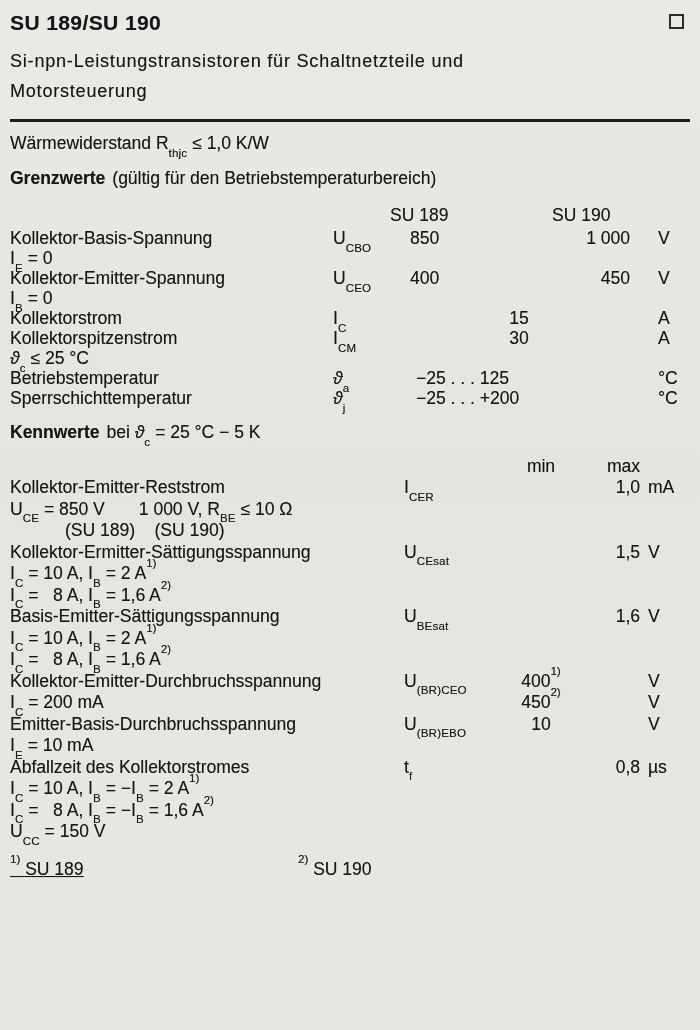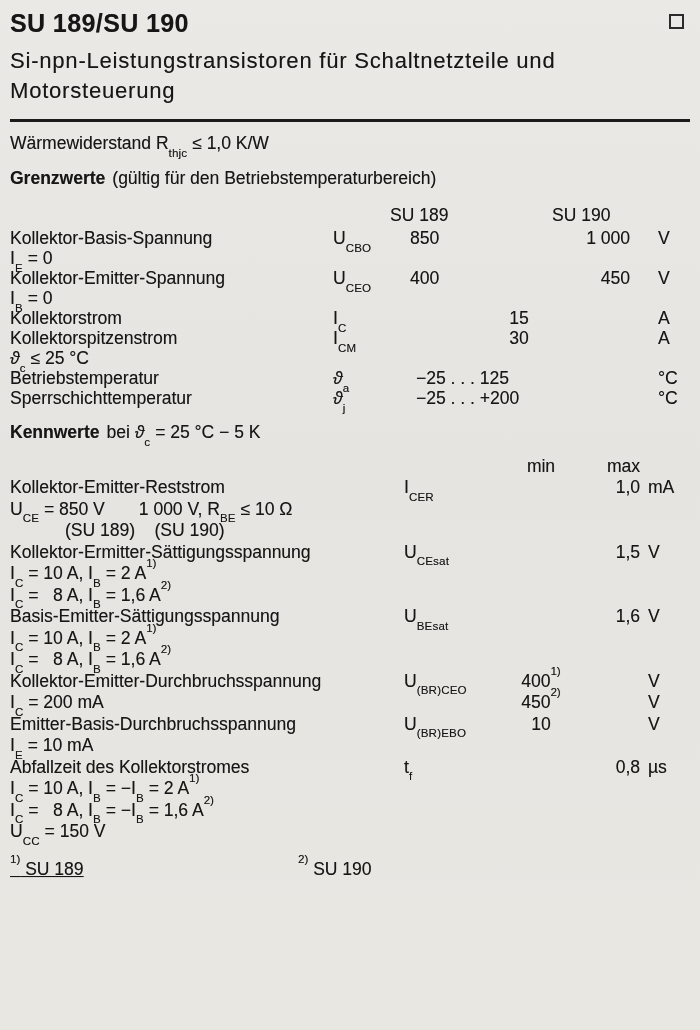--- a/index.html
+++ b/index.html
@@ -10,23 +10,23 @@
     color:#161616;
     overflow:hidden;
   }
   .page {
     width:700px; height:1030px;
     padding:8px 10px 0 10px;
     background:linear-gradient(180deg,#eae9e5 0%, #e5e4e0 45%, #e8e7e2 100%);
     text-shadow:0.2px 0.2px 0.4px rgba(30,30,30,0.45);
   }
   .title-row { display:flex; justify-content:space-between; align-items:flex-start; }
-  h1 { font-size:25px; font-weight:700; letter-spacing:0.4px; line-height:30px; }
+  h1 { font-size:21px; font-weight:700; letter-spacing:0.4px; line-height:30px; }
   .corner-box { width:15px; height:15px; border:2px solid #2b2b2b; margin:6px 6px 0 0; }
-  .subtitle { margin-top:8px; font-size:22px; line-height:30px; letter-spacing:0.8px; font-weight:400; }
+  .subtitle { margin-top:8px; font-size:18px; line-height:30px; letter-spacing:0.8px; font-weight:400; }
   .hr { height:3px; background:#1b1b1b; margin-top:13px; }
   .line { font-size:17.5px; line-height:22px; white-space:pre; }
   .bauform { margin-top:17px; }
   .pkg { margin-left:22px; }
   .thermal { margin-top:10px; }
   .sect-head { margin-top:13px; font-size:17.5px; font-weight:400; line-height:23px; }
   .sect-head .b { font-weight:700; }
   .sect-head .rest { margin-left:7px; white-space:pre; }
   .row { font-size:17.5px; line-height:20px; }
   .krow { line-height:21.5px; }

